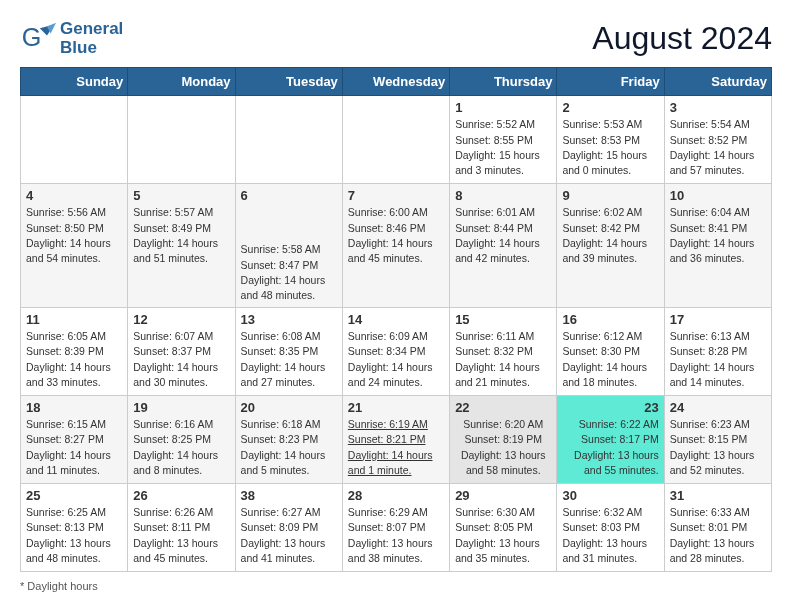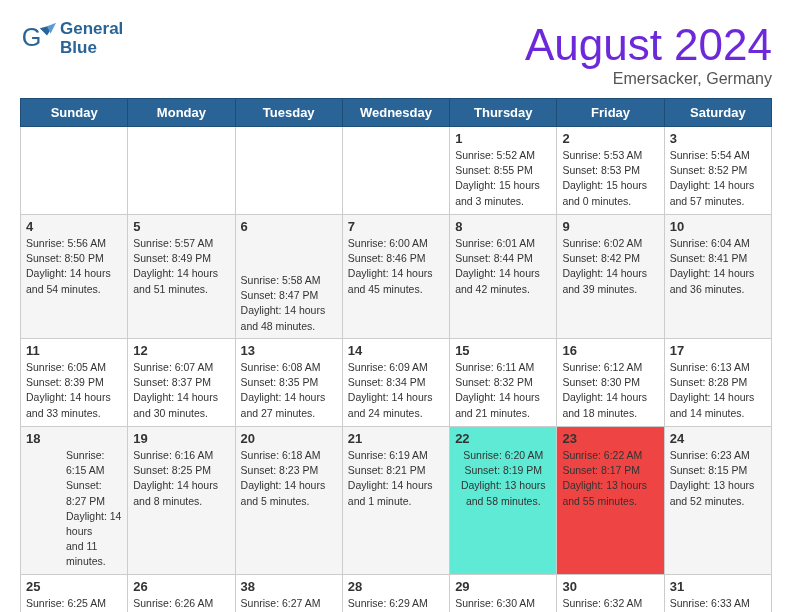--- a/index.html
+++ b/index.html
@@ -22,38 +22,38 @@
       gap: 4px;
     }
     .logo-bird {
       width: 36px;
       height: 36px;
     }
     .title-block {
       text-align: right;
     }
     .month-title {
-      font-size: 44px;
-      color: #6d28d9;
+      font-size: 32px;
+      color: #0f172a;
       font-weight: 300;
     }
     .location-title {
       font-size: 16px;
       color: #555;
     }
     .calendar-table {
       width: 100%;
       border-collapse: collapse;
       font-size: 11px;
     }
     .calendar-table th {
       background-color: #2a6496;
       color: #fff;
       padding: 6px 4px;
-      text-align: center;
+      text-align: right;
       font-size: 13px;
       font-weight: bold;
       border: 1px solid #1e4d75;
     }
     .calendar-table td {
       border: 1px solid #ccc;
       vertical-align: top;
       padding: 4px 5px;
       min-height: 80px;
       height: 88px;
@@ -97,21 +97,20 @@
     </svg>
     <div>
       <div style="font-size:17px;font-weight:bold;color:#1a1a2e;line-height:1.1;">
         <span style="color:#2a6496;text-align:center;">General</span>
       </div>
       <div style="font-size:17px;font-weight:bold;color:#2a6496;line-height:1.1;">Blue</div>
     </div>
   </div>
   <div class="title-block">
     <div class="month-title">August 2024</div>
-    <div class="location-title">Emersacker, Germany</div>
   </div>
 </div>
 
 <table class="calendar-table">
   <thead>
     <tr>
     <th>Sunday</th>
         <th>Monday</th>
         <th>Tuesday</th>
         <th>Wednesday</th>
@@ -246,54 +245,54 @@
           <span class="day-number">17</span>
           <div class="day-info" style="white-space: pre-line;">Sunrise: 6:13 AM
 Sunset: 8:28 PM
 Daylight: 14 hours
 and 14 minutes.</div>
         </td>
       </tr>
       <tr>
         <td style="background-color: rgb(245, 245, 245);">
           <span class="day-number">18</span>
-          <div class="day-info" style="white-space: pre-line; margin-left: 40px;">Sunrise: 6:15 AM
+          <div class="day-info" style="white-space: pre-line;">Sunrise: 6:15 AM
 Sunset: 8:27 PM
 Daylight: 14 hours
 and 11 minutes.</div>
         </td>
         <td style="background-color: rgb(245, 245, 245);">
           <span class="day-number">19</span>
           <div class="day-info" style="white-space: pre-line;">Sunrise: 6:16 AM
 Sunset: 8:25 PM
 Daylight: 14 hours
 and 8 minutes.</div>
         </td>
         <td style="background-color: rgb(245, 245, 245);">
           <span class="day-number">20</span>
           <div class="day-info" style="white-space: pre-line;">Sunrise: 6:18 AM
 Sunset: 8:23 PM
 Daylight: 14 hours
 and 5 minutes.</div>
         </td>
         <td style="background-color: rgb(245, 245, 245);">
           <span class="day-number">21</span>
-          <div class="day-info" style="white-space: pre-line;">Sunrise: 6:19 AM
+          <div class="day-info" style="white-space: pre-line; text-decoration: underline;">Sunrise: 6:19 AM
 Sunset: 8:21 PM
 Daylight: 14 hours
 and 1 minute.</div>
         </td>
-        <td style="background-color: #5eead4;">
+        <td style="background-color: #e5e5e5;">
           <span class="day-number">22</span>
           <div class="day-info" style="white-space: pre-line; text-align: center;">Sunrise: 6:20 AM
 Sunset: 8:19 PM
 Daylight: 13 hours
 and 58 minutes.</div>
         </td>
-        <td style="background-color: #ef4444;">
+        <td style="background-color: #5eead4; text-align: right;">
           <span class="day-number">23</span>
           <div class="day-info" style="white-space: pre-line;">Sunrise: 6:22 AM
 Sunset: 8:17 PM
 Daylight: 13 hours
 and 55 minutes.</div>
         </td>
         <td style="background-color: rgb(245, 245, 245);">
           <span class="day-number">24</span>
           <div class="day-info" style="white-space: pre-line;">Sunrise: 6:23 AM
 Sunset: 8:15 PM

